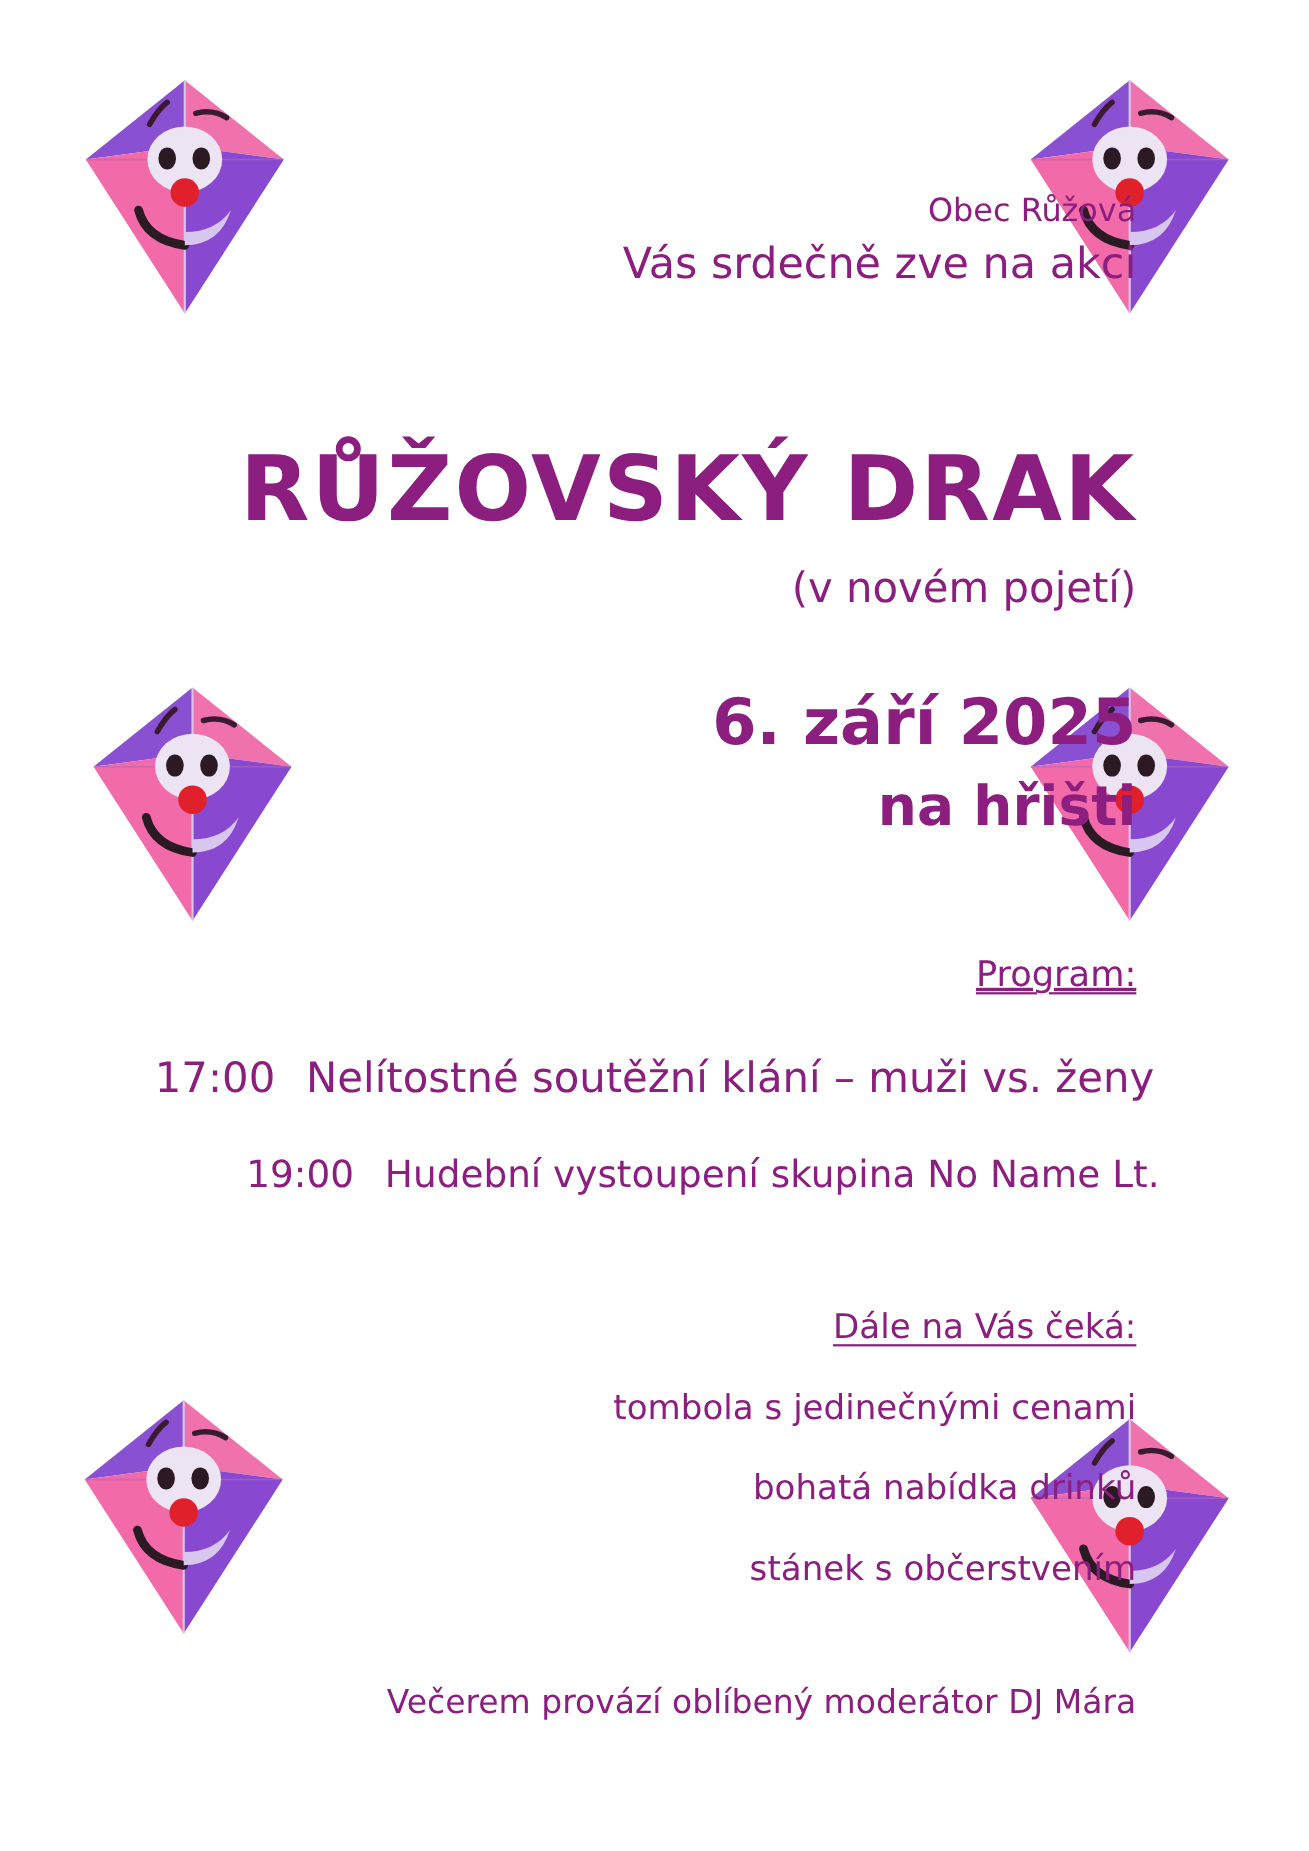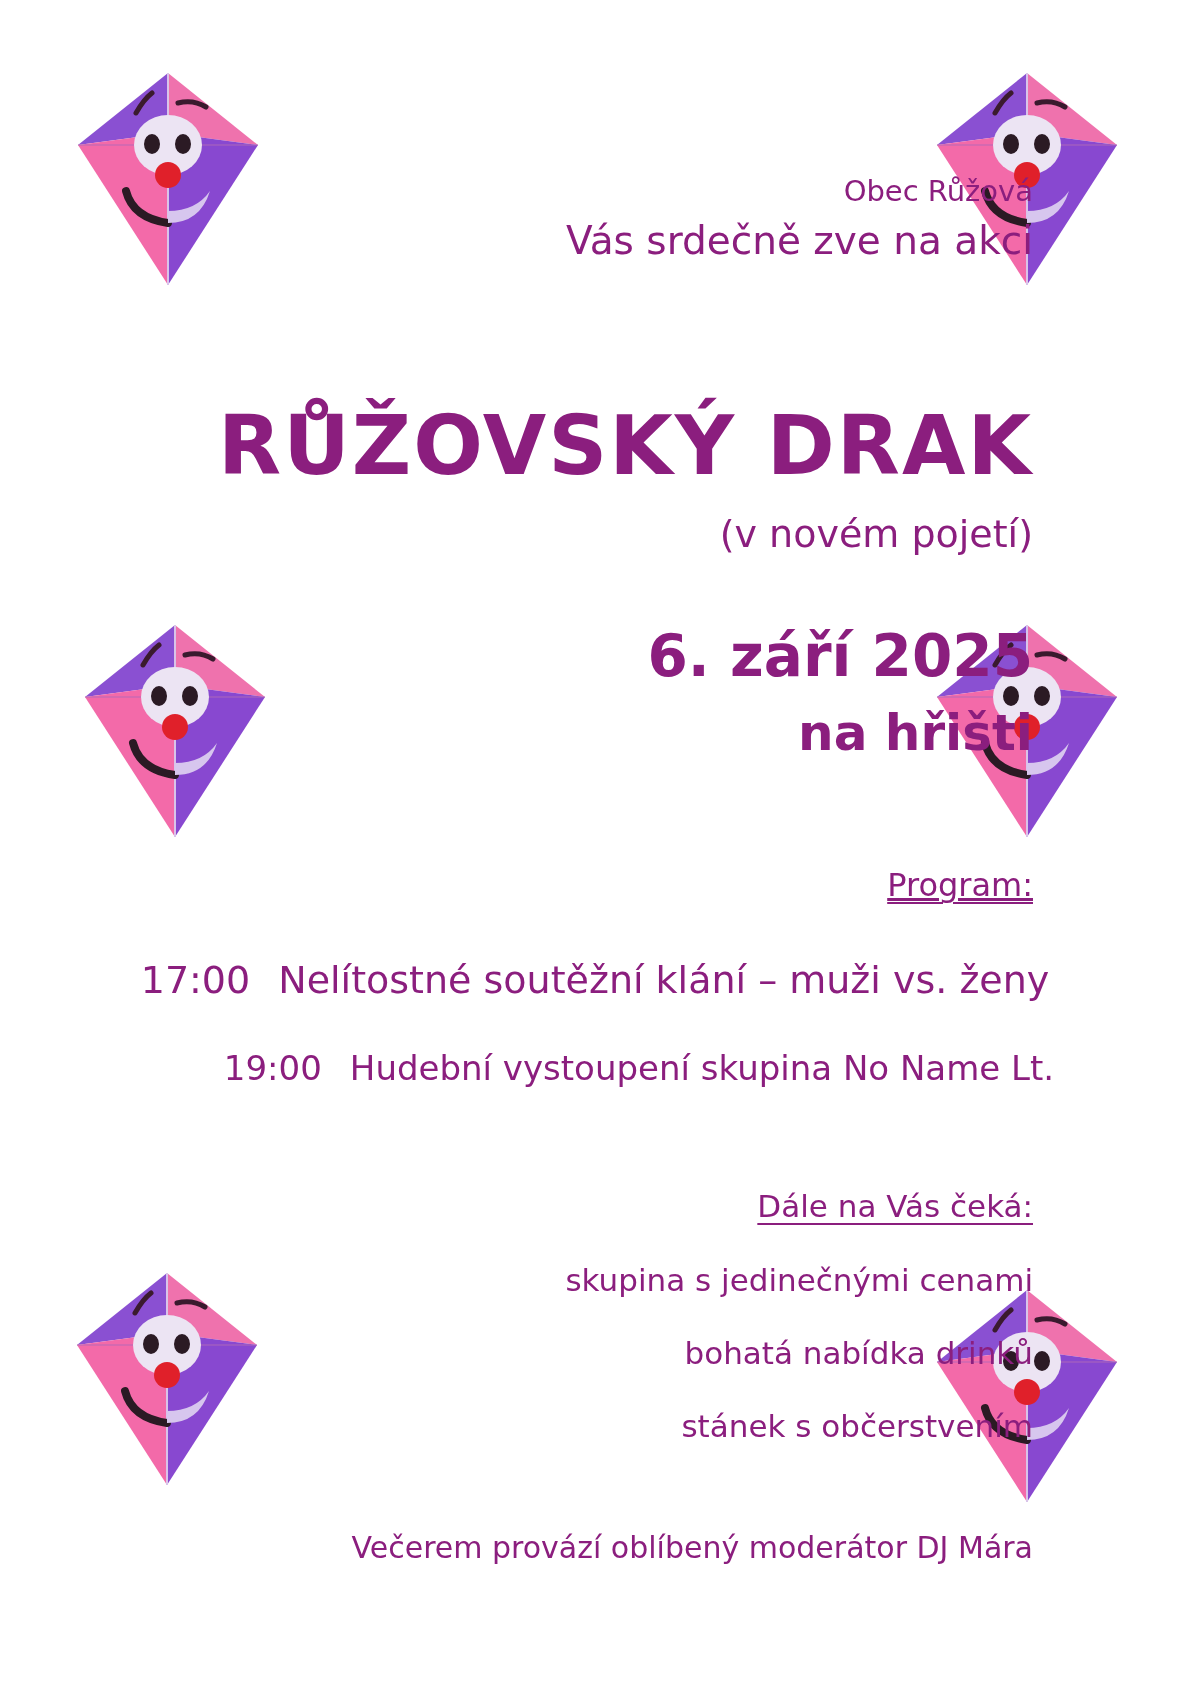--- a/index.html
+++ b/index.html
@@ -86,17 +86,17 @@
 <div class="line" style="top:866px; font-size:32px;text-decoration:underline;"><span class="u">Program:</span></div>
 
 <div class="prog" style="top:958px; font-size:38px;">
   <span class="time">17:00</span><span>Nelítostné soutěžní klání – muži vs. ženy</span>
 </div>
 <div class="prog" style="top:1048px; font-size:34px;padding-left:44px;">
   <span class="time">19:00</span><span>Hudební vystoupení skupina No Name Lt.</span>
 </div>
 
 <div class="line" style="top:1188px; font-size:31px;"><span class="u">Dále na Vás čeká:</span></div>
-<div class="line" style="top:1262px; font-size:31px;">skupina s jedinečnými cenami</div>
+<div class="line" style="top:1262px; font-size:31px;">tombola s jedinečnými cenami</div>
 <div class="line" style="top:1335px; font-size:31px;">bohatá nabídka drinků</div>
 <div class="line" style="top:1408px; font-size:31px;">stánek s občerstvením</div>
 
 <div class="line" style="top:1530px; font-size:30px;">Večerem provází oblíbený moderátor DJ Mára</div>
 
 </body></html>

